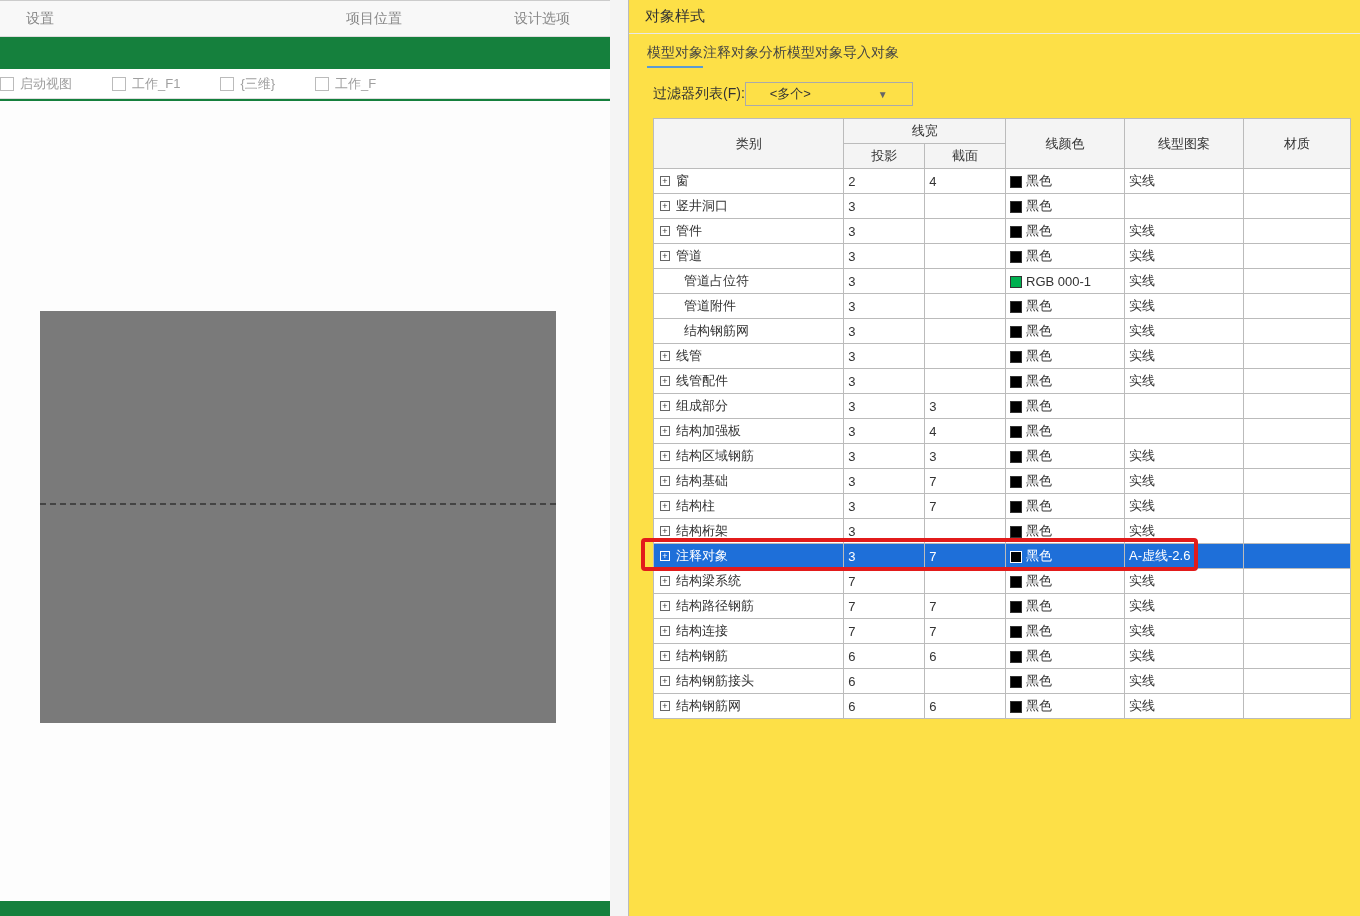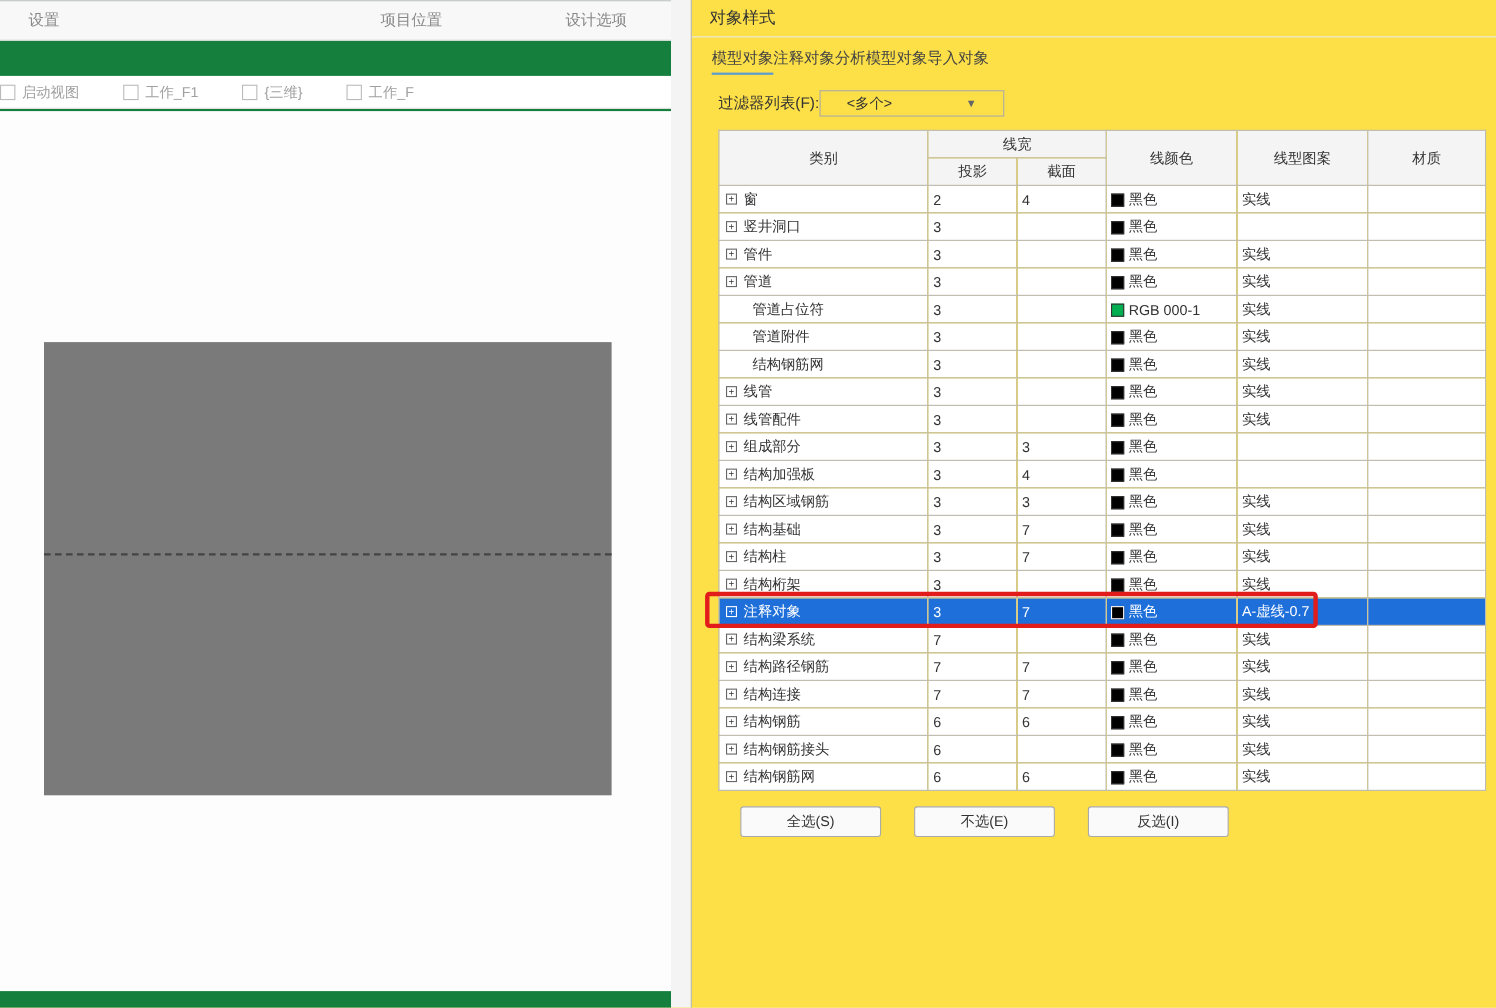--- a/index.html
+++ b/index.html
@@ -409,21 +409,21 @@
           <tr class="selected">
             <td>
               <div class="tree-cell">
                 <span class="exp-box">+</span>
                 <span>注释对象</span>
               </div>
             </td>
             <td>3</td>
             <td>7</td>
             <td><span class="sw black"></span>黑色</td>
-            <td>A-虚线-0.7</td>
+            <td>A-虚线-2.6</td>
             <td></td>
           </tr>
           <tr>
             <td>
               <div class="tree-cell">
                 <span class="exp-box">+</span>
                 <span>结构梁系统</span>
               </div>
             </td>
             <td>7</td>
@@ -494,20 +494,15 @@
             <td>6</td>
             <td>6</td>
             <td><span class="sw black"></span>黑色</td>
             <td>实线</td>
             <td></td>
           </tr>
         </tbody>
     </table>
   </div>
 
-  <div class="btn-row" id="btn-row" style="top: 721px;">
-    <div class="btn">全选(S)</div>
-    <div class="btn">不选(E)</div>
-    <div class="btn">反选(I)</div>
-  </div>
 
   <div class="red-highlight" id="red-box" style="left: 11.5px; top: 537.5px; width: 557px; height: 33px;"></div>
 </div>
 
 </body></html>

